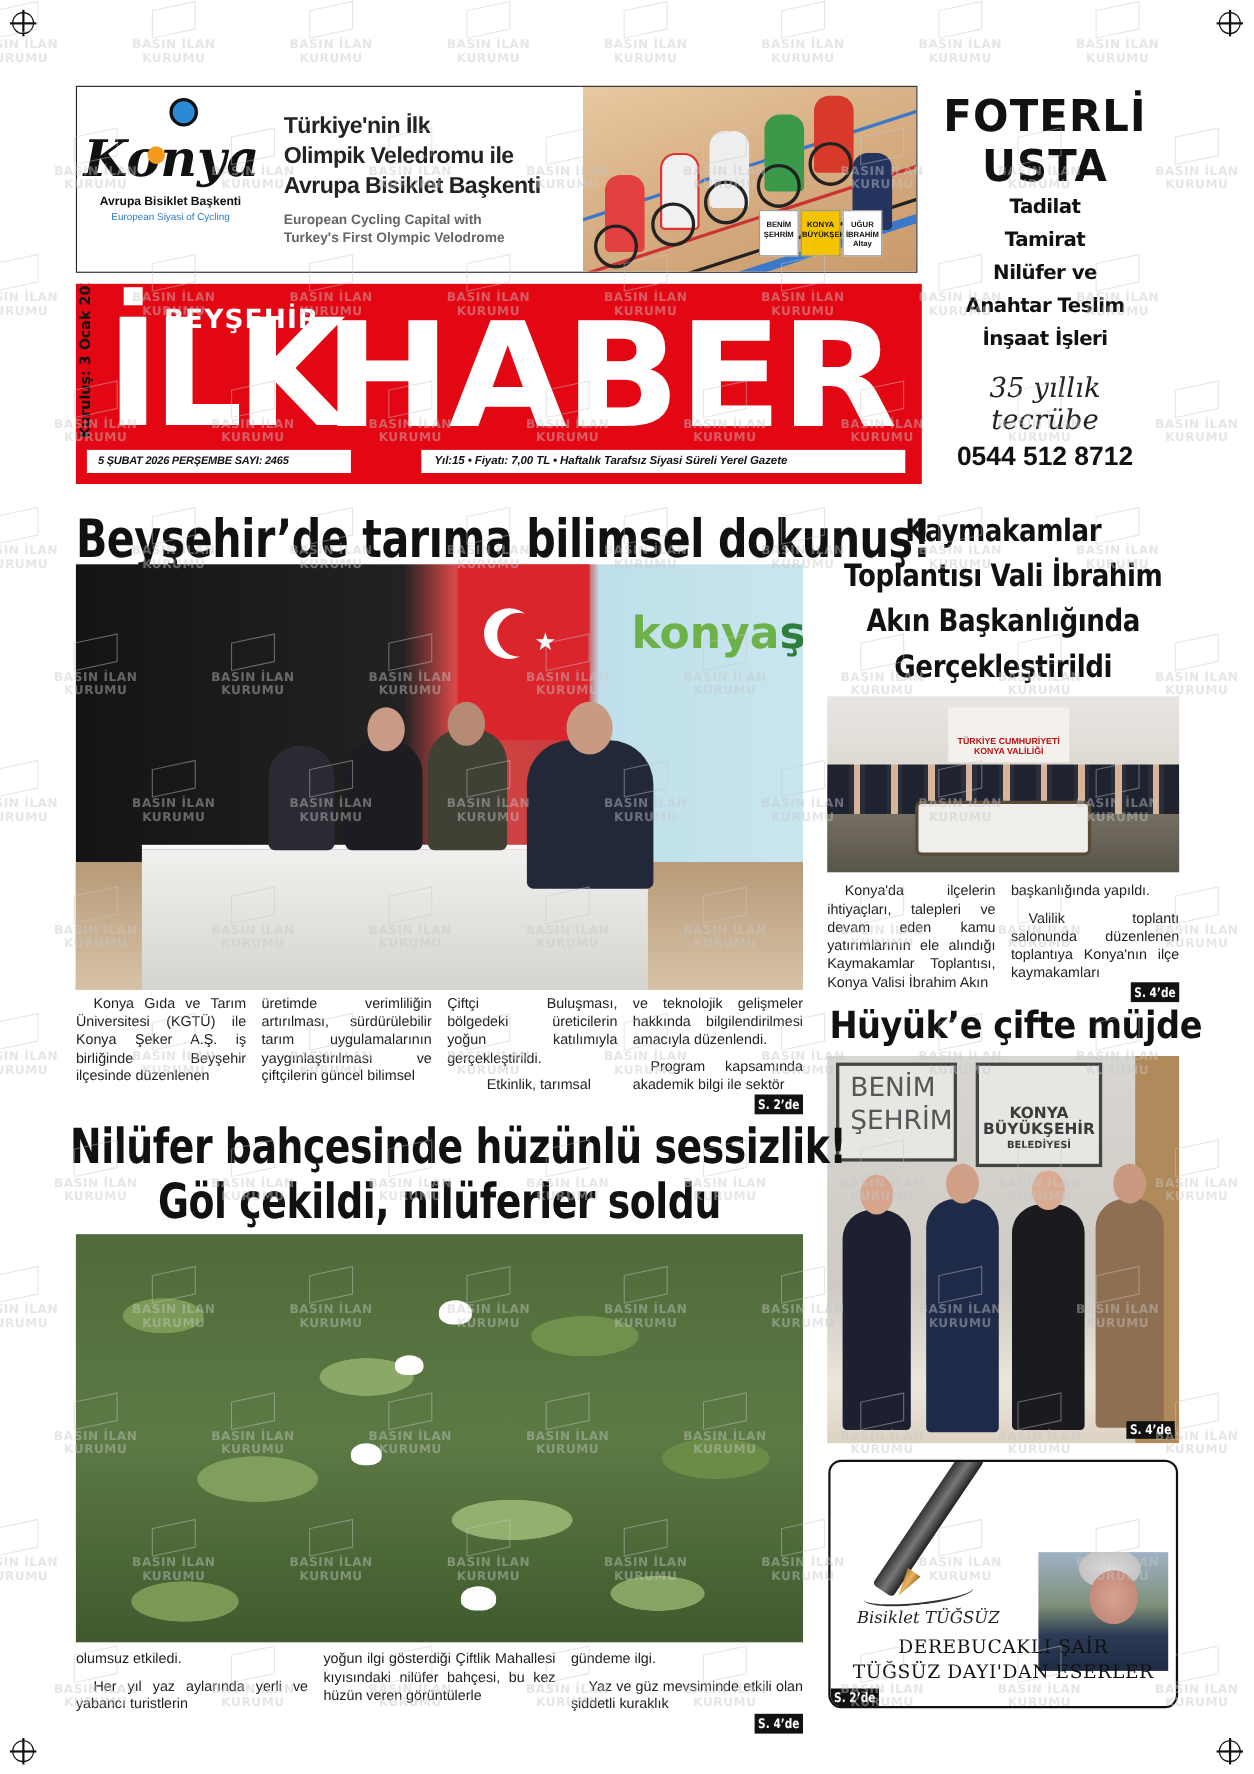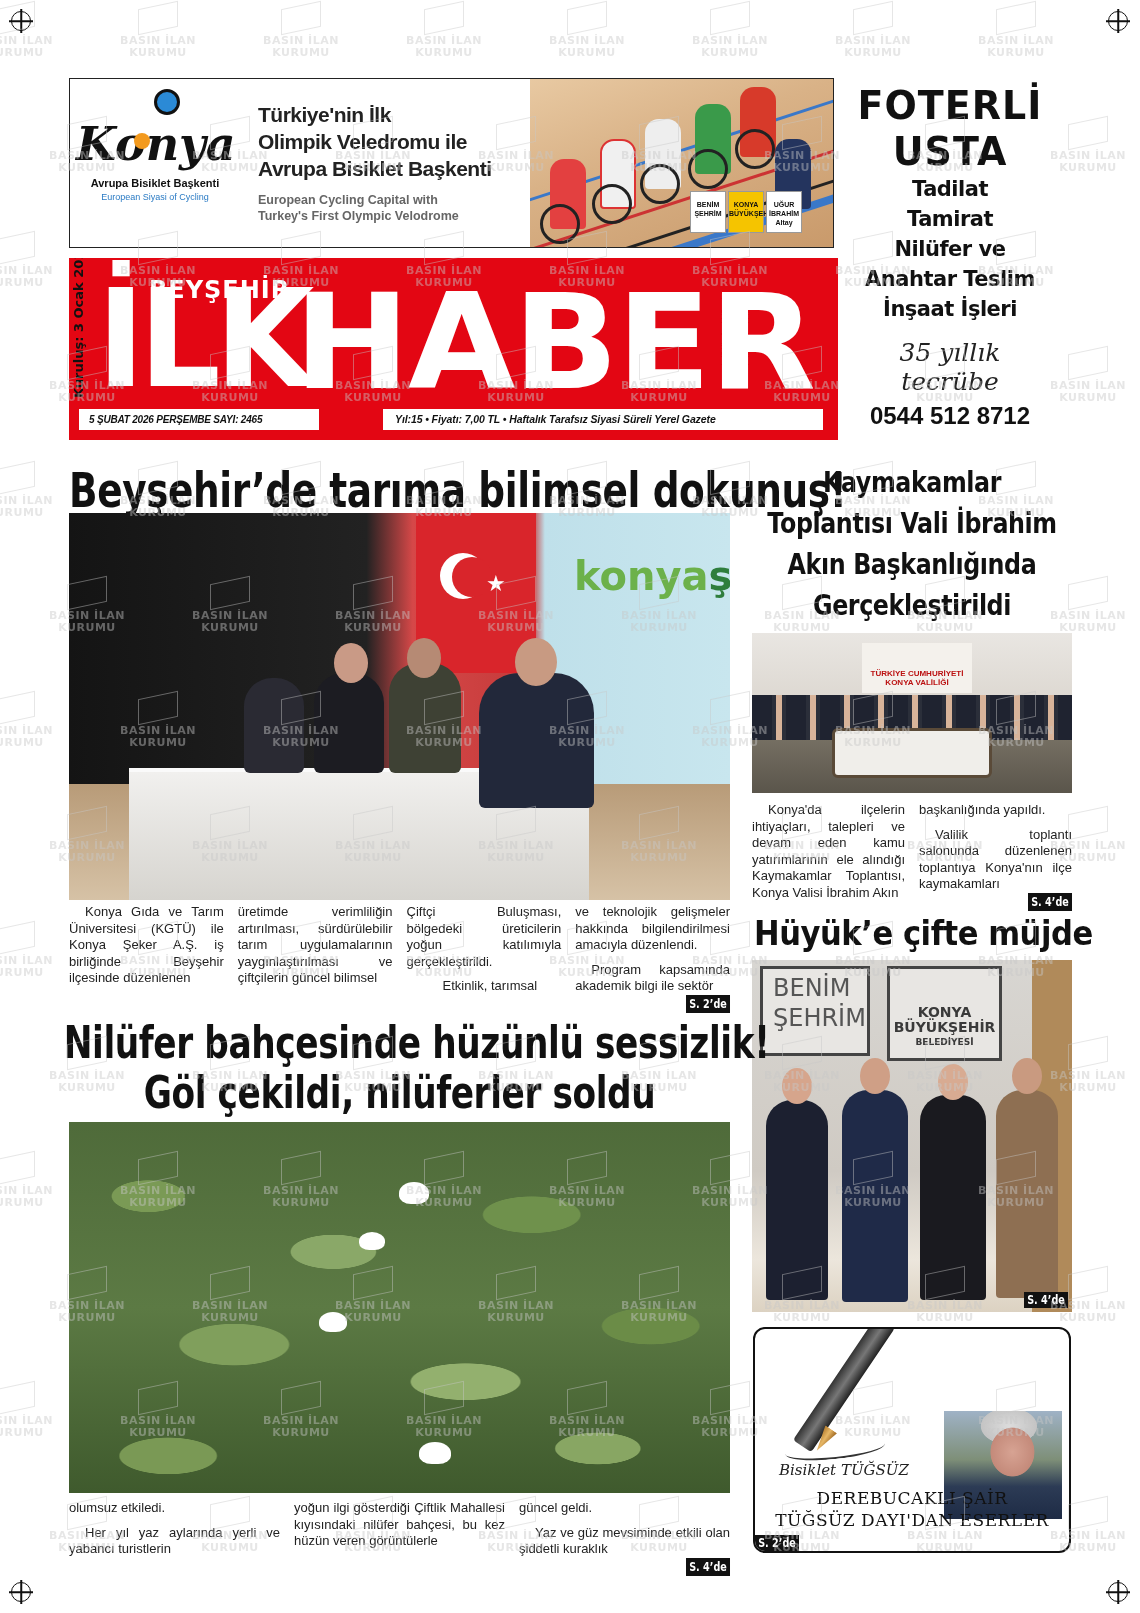--- a/index.html
+++ b/index.html
@@ -34,21 +34,21 @@
   .banner-text .e { font-size: 12.5px; color: #666; margin-top: 10px; line-height: 16px; font-weight: bold; }
   .banner-photo { flex: 1; position: relative; background: linear-gradient(160deg, #e8c9a2 0%, #d9b287 40%, #c99a6b 100%); overflow: hidden; }
   .track-line { position: absolute; left: -20px; right: -20px; height: 3px; transform: rotate(-18deg); }
   .rider { position: absolute; width: 36px; height: 70px; border-radius: 14px 14px 4px 4px; }
   .wheel { position: absolute; width: 40px; height: 40px; border: 3px solid #222; border-radius: 50%; }
   .sponsor { position: absolute; bottom: 14px; height: 42px; width: 36px; background: #fff; font-size: 7px; font-weight: bold; text-align: center; padding-top: 8px; line-height: 9px; border: 1px solid #999; }
 
   
   .ad-usta { position: absolute; left: 850px; top: 82px; width: 200px; text-align: center; }
   .ad-usta .t1 { font-family: "DejaVu Sans", sans-serif; font-weight: bold; font-size: 38px; line-height: 46px; letter-spacing: 1px; transform: scaleY(1.05); }
-  .ad-usta .t2 { font-family: "DejaVu Sans", sans-serif; font-weight: bold; font-size: 21px; line-height: 30px; letter-spacing: -0.5px; }
+  .ad-usta .t2 { font-family: "DejaVu Sans", sans-serif; font-weight: bold; font-size: 18px; line-height: 30px; letter-spacing: -0.5px; }
   .ad-usta .exp { font-family: "DejaVu Serif", serif; font-style: italic; font-size: 25px; margin-top: 14px; color: #222; }
   .ad-usta .phone { font-family: "Liberation Sans", sans-serif; font-weight: bold; font-size: 24px; margin-top: 6px; }
 
   
   .mast { position: absolute; left: 69px; top: 258px; width: 769px; height: 182px; background: #e30613; overflow: hidden; }
   .mast .founded { position: absolute; left: 2px; top: 140px; transform-origin: left top; transform: rotate(-90deg);
        font-family: "DejaVu Sans", sans-serif; font-weight: bold; font-size: 13px; color: #111; white-space: nowrap; width: 140px; }
   .mast .beysehir { position: absolute; left: 80px; top: 18px; font-family: "DejaVu Sans", sans-serif; font-weight: bold;
        font-size: 24px; letter-spacing: 1px; color: #ffffff; }
   .mast .ilk { position: absolute; left: 28px; top: 12px; font-family: "DejaVu Sans", sans-serif; font-weight: bold;
@@ -253,21 +253,21 @@
 </div>
 <div class="body-text cols" style="left:69px;top:1500px;width:661px;">
   <div class="col">
       <p class="cont">olumsuz etkiledi.</p>
       <p>Her yıl yaz aylarında yerli ve yabancı turistlerin</p>
     </div>
   <div class="col">
       <p class="cont">yoğun ilgi gösterdiği Çiftlik Mahallesi kıyısındaki nilüfer bahçesi, bu kez hüzün veren görüntülerle</p>
     </div>
   <div class="col">
-      <p class="cont">güncel geldi.</p>
+      <p class="cont">gündeme ilgi.</p>
       <p>Yaz ve güz mevsiminde etkili olan şiddetli kuraklık</p>
     <div style="text-align:right;margin-top:-8px;"><span class="ref">S. 4’de</span></div>
     </div>
 </div>
 
 <div class="colbox">
   <div class="pen"></div>
   <div class="nib"></div>
   <div class="sig"></div>
   <div class="name">Bisiklet TÜĞSÜZ</div>

